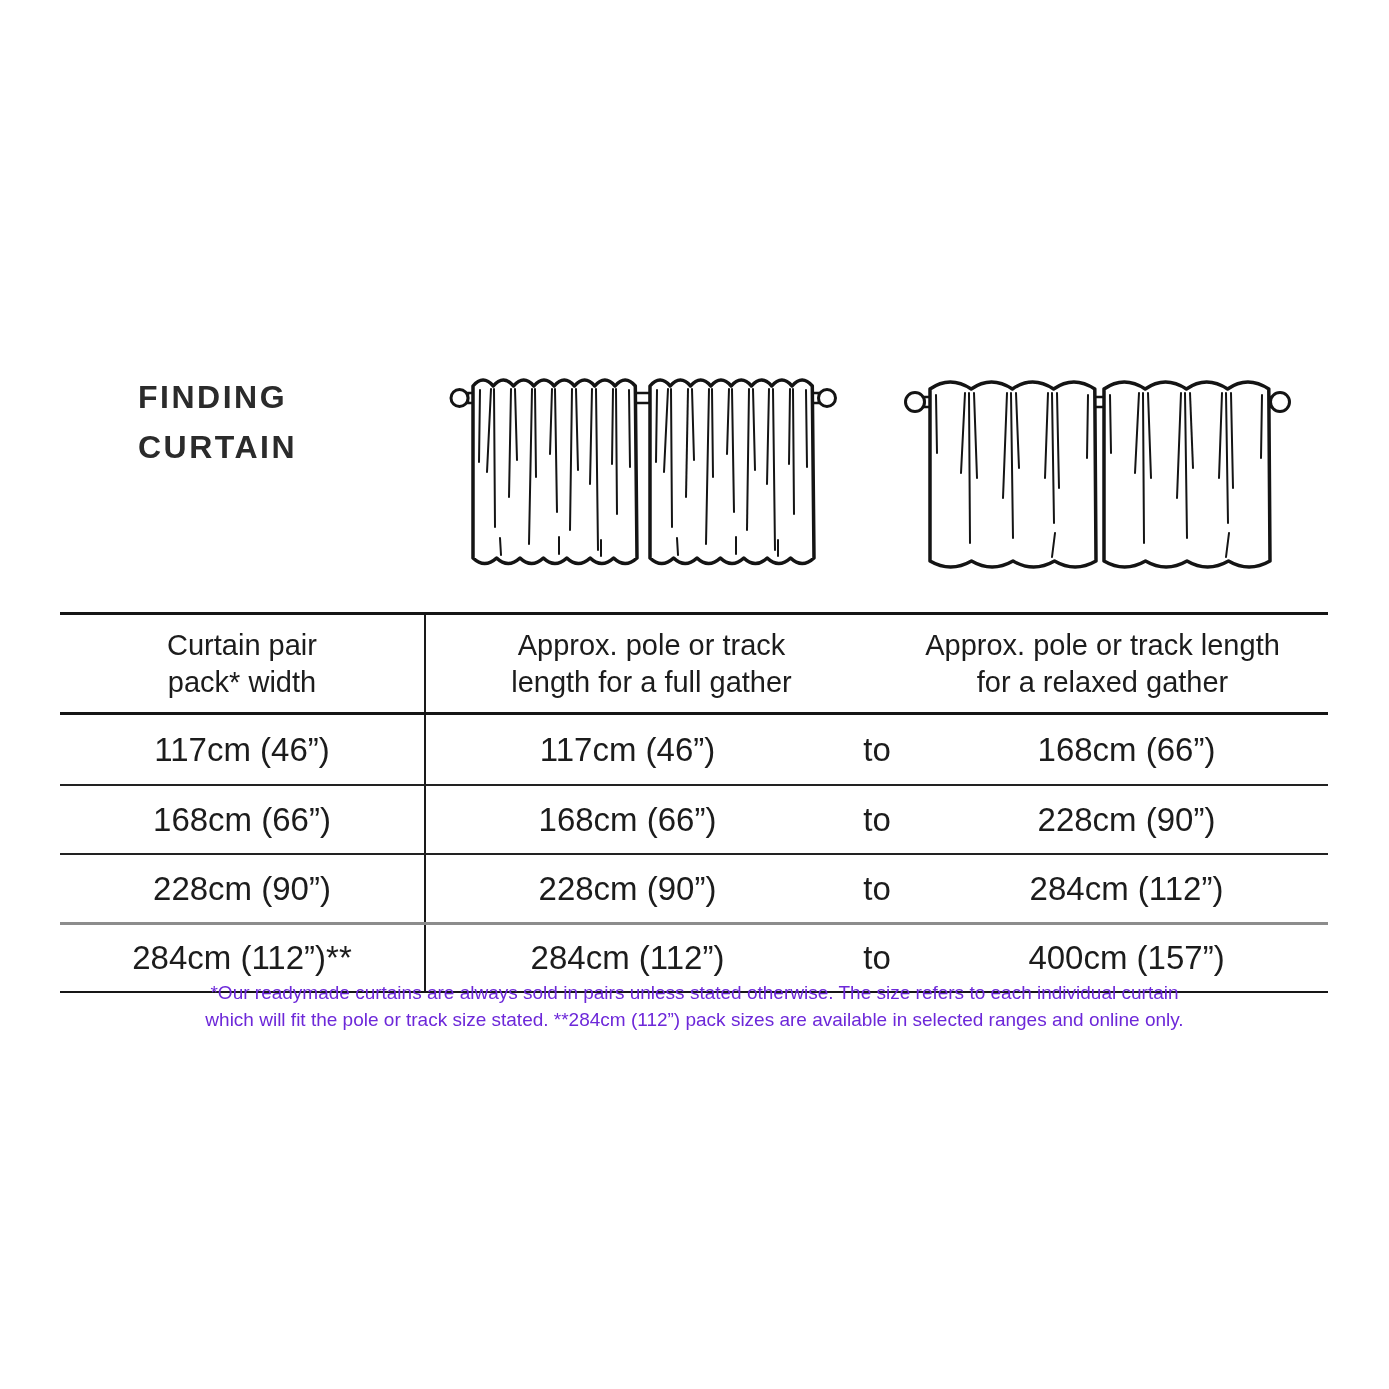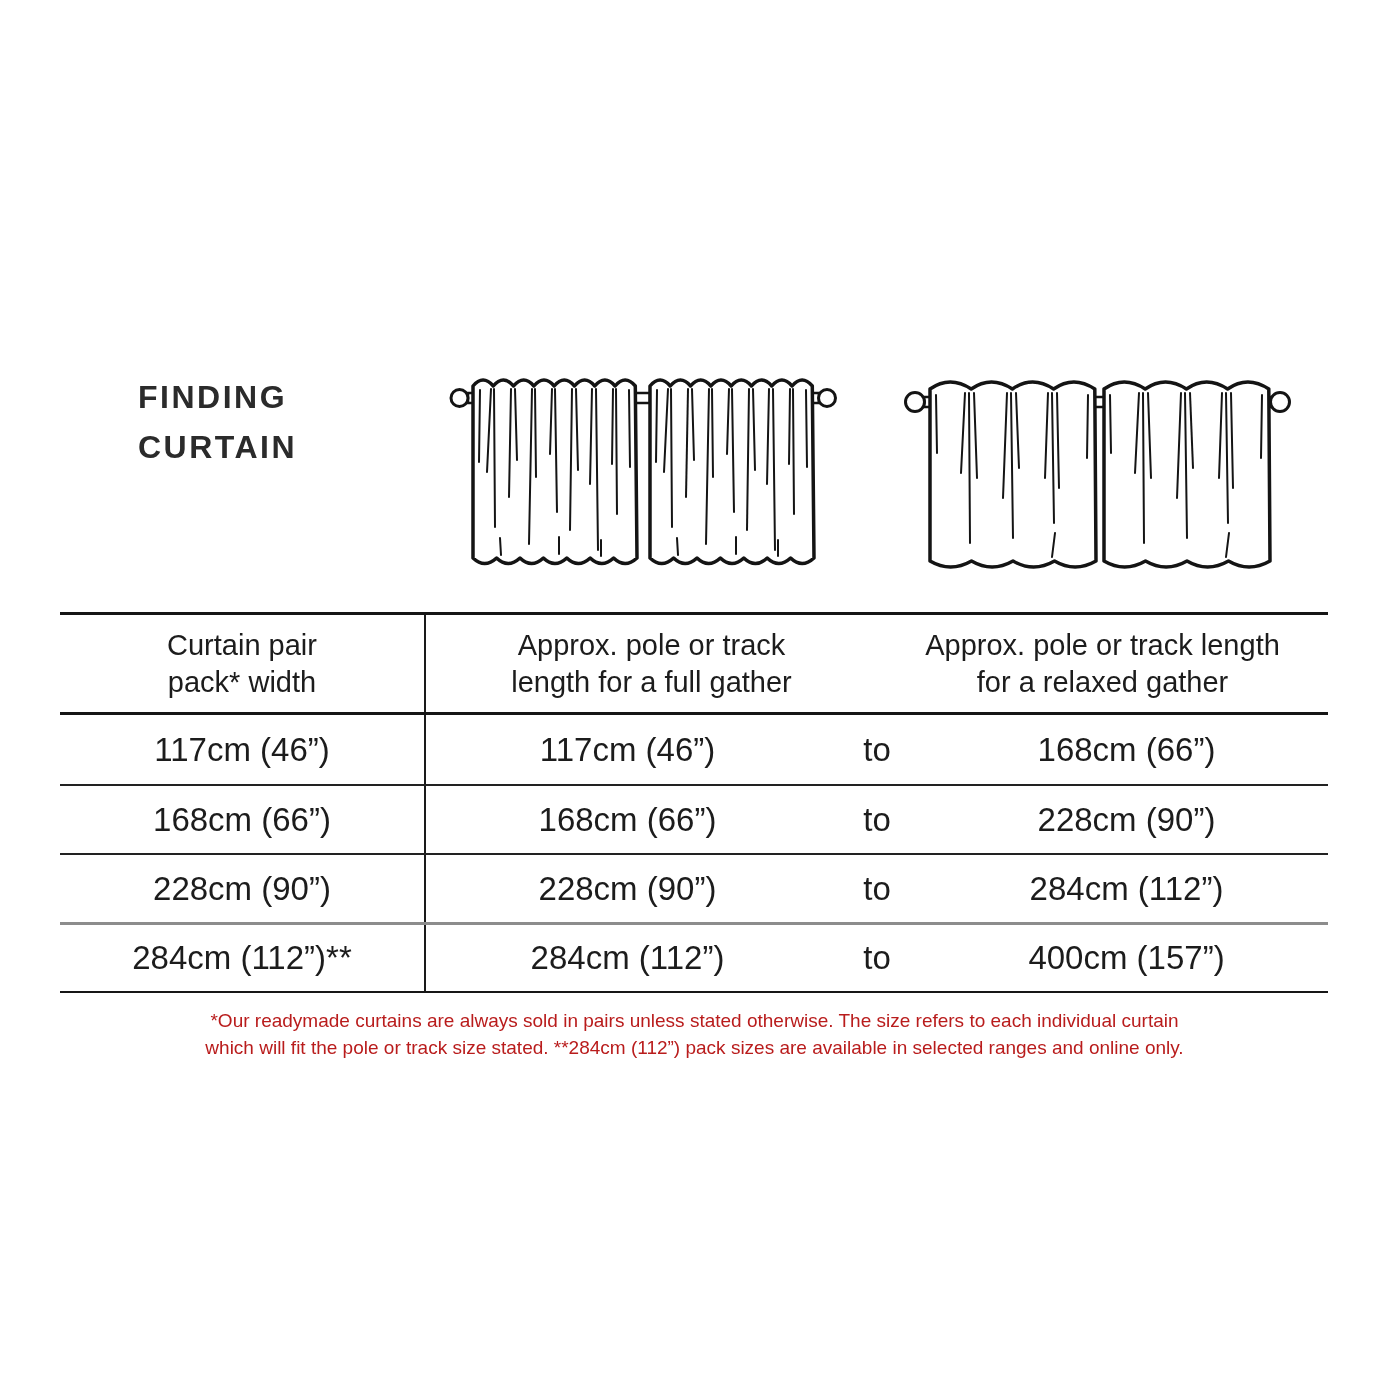--- a/index.html
+++ b/index.html
@@ -29,22 +29,22 @@
   .tr{display:flex;height:69px;font-size:33px;box-sizing:border-box;}
   .tr.div-thin{border-top:2px solid #222222;}
   .tr.div-gray{border-top:3px solid #8c8c8c;}
   .cell{display:flex;flex-direction:column;align-items:center;justify-content:center;box-sizing:border-box;}
   .c1{width:366px;flex:none;border-right:2px solid #1a1a1a;}
   .c2{flex:1;}
   .cto{width:96px;flex:none;}
   .c3{flex:1;}
   
   .footnote{
-    position:absolute;left:0;top:1007px;width:1389px;
-    text-align:center;font-size:19px;line-height:27px;color:#b91c1c;
+    position:absolute;left:0;top:979px;width:1389px;
+    text-align:center;font-size:19px;line-height:27px;color:#6d28d9;
   }
   .footnote span{display:block;}
 </style>
 </head>
 <body>
 
 <div class="canvas">
 
   <div class="title">
     <span>FINDING</span>

